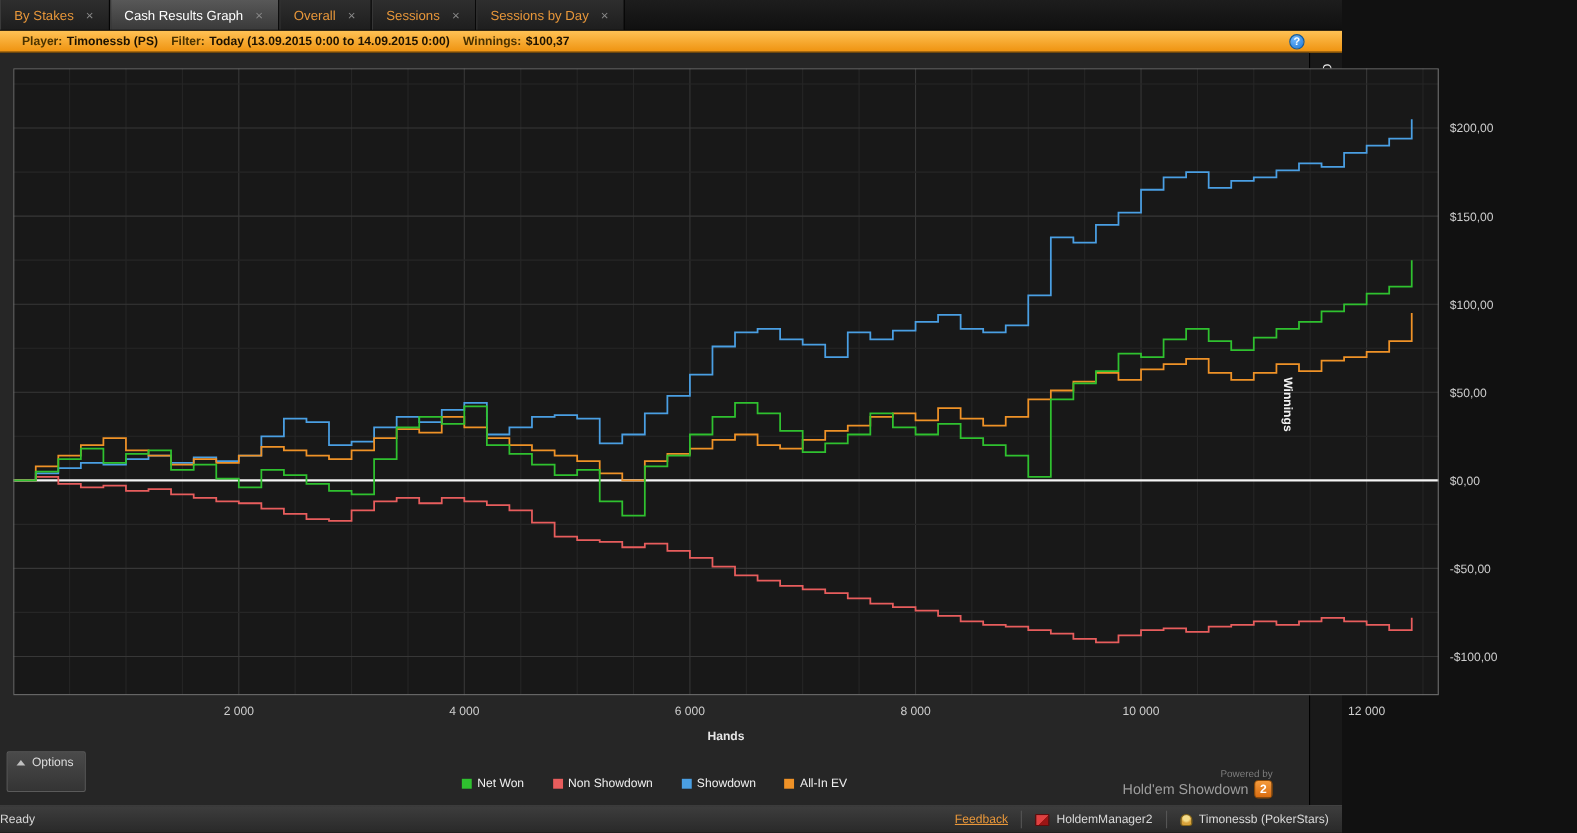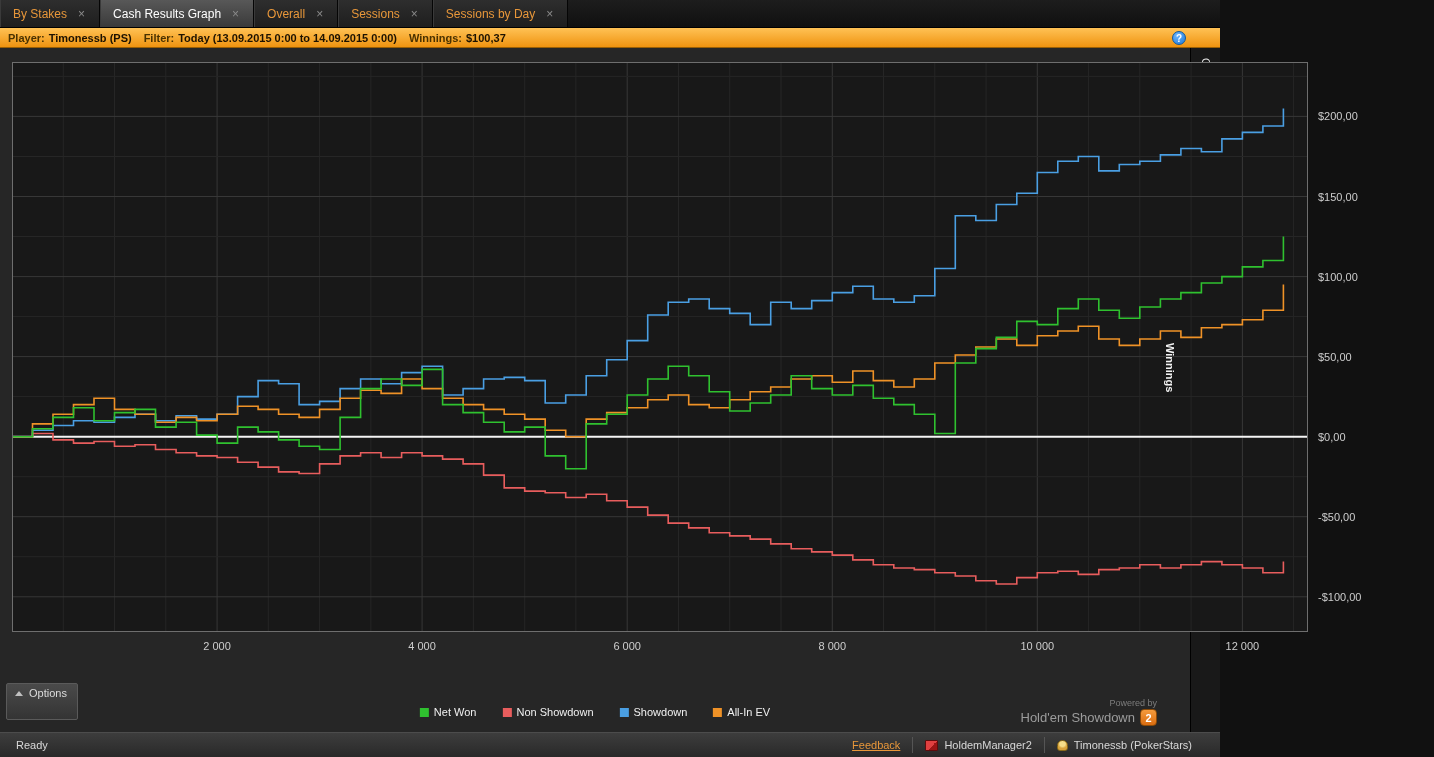--- a/index.html
+++ b/index.html
@@ -21,21 +21,21 @@
     font-size:12px; color:#e8973a; cursor:default;
     background:linear-gradient(#2e2e2e,#1e1e1e);
     border-right:1px solid #050505; border-left:1px solid #3a3a3a;
   }
   .tab.active { background:linear-gradient(#585858,#3a3a3a); color:#ffffff; }
   .tab-close { color:#8a8a8a; font-size:12px; line-height:1; padding:1px 2px; }
 
   
   .filterbar {
     height:20px; flex:0 0 20px; position:relative;
-    display:flex; align-items:center; padding-left:8px;
+    display:flex; align-items:center; padding-left:20px;
     background:linear-gradient(#ffc255,#ef9310);
     border-bottom:1px solid #9a5f05;
     font-size:11px; color:#3a2600; white-space:nowrap;
   }
   .fb-label { font-weight:bold; color:#4a3200; margin-right:4px; }
   .fb-value { font-weight:bold; color:#1d1200; margin-right:12px;text-align:right; }
   .help-icon {
     position:absolute; right:34px; top:3px; width:14px; height:14px;
     background:radial-gradient(circle at 35% 30%, #6db7ff, #1f78d4);
     border-radius:50%; color:#fff; font-size:10px; font-weight:bold;
@@ -85,21 +85,21 @@
     display:flex; flex-direction:column; align-items:center; padding-top:10px; gap:22px;
   }
   .side-tab { writing-mode:vertical-rl; font-size:11px; letter-spacing:0.5px; cursor:pointer; }
   .side-tab.active { color:#e8e8e8; }
   .side-tab.orange { color:#e8973a; }
 
   
   .statusbar {
     height:25px; flex:0 0 25px; display:flex; align-items:center;
     background:linear-gradient(#3d3d3d,#292929); border-top:1px solid #4c4c4c;
-    color:#d8d8d8; font-size:11px; padding:0 16px;
+    color:#d8d8d8; font-size:11px; padding:0 0;
   }
   .sb-right { margin-left:auto; display:flex; align-items:center; }
   .feedback { color:#e8973a; text-decoration:underline; padding-right:12px; cursor:pointer; }
   .sb-item {
     display:flex; align-items:center; gap:6px; padding:0 12px;
     border-left:1px solid #555; height:16px;justify-content:flex-end;
   }
   .flag-icon {
     width:13px; height:11px; display:inline-block;
     background:linear-gradient(135deg,#e04040 55%,#9c1515 55%);
@@ -204,20 +204,21 @@
           <text x="1025.3" y="588" fill="#cdcdcd" font-size="11" text-anchor="middle" font-family="Liberation Sans, sans-serif">10 000</text>
           <text x="1230.4" y="588" fill="#cdcdcd" font-size="11" text-anchor="middle" font-family="Liberation Sans, sans-serif">12 000</text>
           <text x="1306" y="58.4" fill="#cdcdcd" font-size="11" text-anchor="start" font-family="Liberation Sans, sans-serif">$200,00</text>
           <text x="1306" y="138.5" fill="#cdcdcd" font-size="11" text-anchor="start" font-family="Liberation Sans, sans-serif">$150,00</text>
           <text x="1306" y="218.6" fill="#cdcdcd" font-size="11" text-anchor="start" font-family="Liberation Sans, sans-serif">$100,00</text>
           <text x="1306" y="298.6" fill="#cdcdcd" font-size="11" text-anchor="start" font-family="Liberation Sans, sans-serif">$50,00</text>
           <text x="1306" y="378.7" fill="#cdcdcd" font-size="11" text-anchor="start" font-family="Liberation Sans, sans-serif">$0,00</text>
           <text x="1306" y="458.7" fill="#cdcdcd" font-size="11" text-anchor="start" font-family="Liberation Sans, sans-serif">-$50,00</text>
           <text x="1306" y="538.8" fill="#cdcdcd" font-size="11" text-anchor="start" font-family="Liberation Sans, sans-serif">-$100,00</text>
         </svg>
+      <div class="xlabel">Hands</div>
       <div class="ylabel">Winnings</div>
       <div class="options-btn">
         <span class="chev"></span>
         <span>Options</span>
       </div>
       <div class="legend" id="legend">
           <span class="legend-item">
             <span class="legend-square" style="background: rgb(47, 193, 47);"></span>
             <span>Net Won</span>
           </span>

